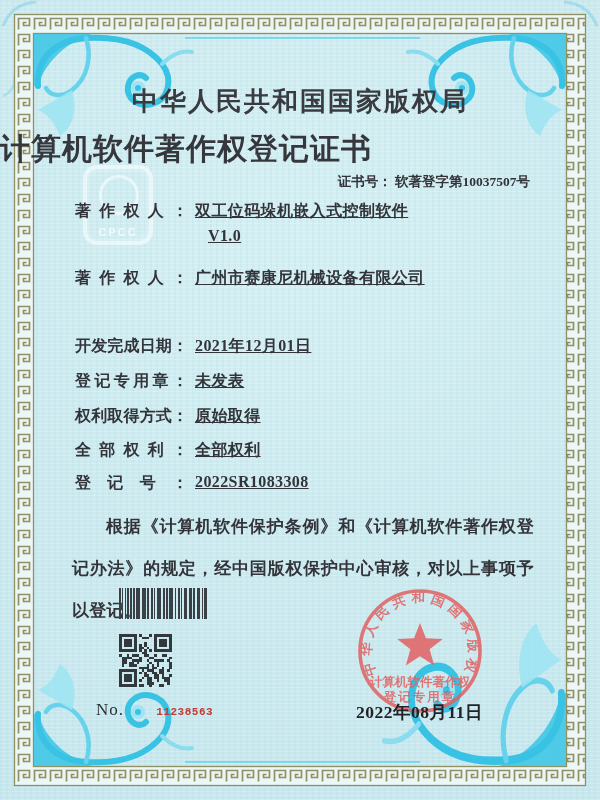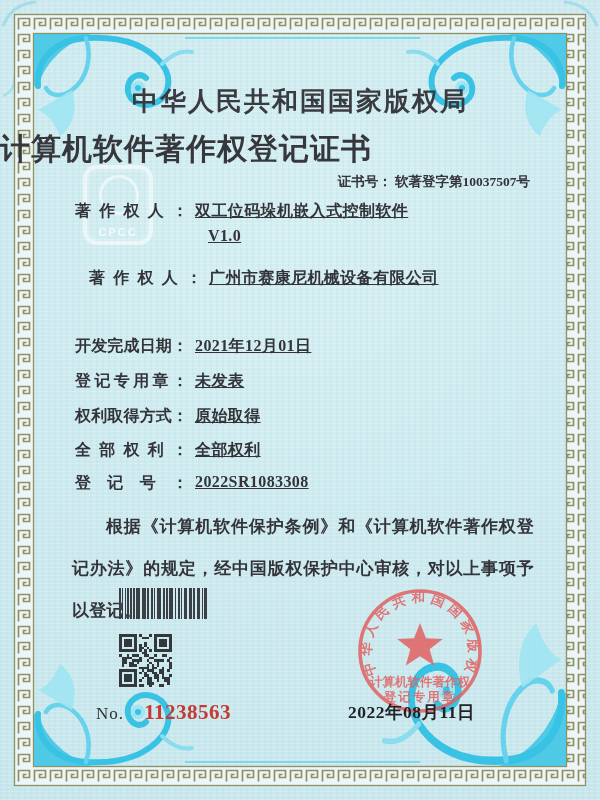--- a/index.html
+++ b/index.html
@@ -44,21 +44,21 @@
 
   
   .frow { position: absolute; left: 75px; font-size: 16px; font-weight: 700; white-space: nowrap; }
   .flabel {
     display: inline-block; width: 113px;
     text-align: justify; text-align-last: justify;
     vertical-align: top;
   }
   .fvalue { display: inline-block; margin-left: 3px; vertical-align: top; letter-spacing: 0.4px; text-decoration: underline; }
   .fr0 { top: 201px; } .fr0b { top: 227px; left: 191px; margin-left: 14px; }
-  .fr1 { top: 268px; margin-left: 14px; }
+  .fr1 { top: 268px; }
   .fr2 { top: 336px; }
   .fr3 { top: 371px; }
   .fr4 { top: 406px; }
   .fr5 { top: 440px; }
   .fr6 { top: 473px; }
 
   
   .statement {
     left: 72px; top: 506px; width: 462px;
     font-size: 17px; font-weight: 700;
@@ -90,25 +90,25 @@
   }
 
   
   .barcode { left: 119px; top: 588px; }
   .qr      { left: 119px; top: 634px; }
 
   
   .serial { left: 96px; top: 700px; font-size: 17px; font-weight: 400; color: #2f3033; }
   .serial .no-label { letter-spacing: 1px; }
   .serial .no-num {
-    font-family: Liberation Serif, serif;
-    font-size: 21px; font-weight: 700;
-    color: #c43a31; margin-left: 16px; letter-spacing: 0.5px;
-  }
-  .issue-date { left: 348px; top: 700px; font-size: 17.5px; font-weight: 700; color: #222327; letter-spacing: 0.5px; }
+    font-family: Liberation Mono, monospace;
+    font-size: 11px; font-weight: 700;
+    color: #c43a31; margin-left: 28px; letter-spacing: 0.5px;
+  }
+  .issue-date { left: 356px; top: 700px; font-size: 17.5px; font-weight: 700; color: #222327; letter-spacing: 0.5px; }
 
   .seal-svg { left: 355px; top: 586px; }
 </style>
 </head>
 <body>
 
 <svg id="frame" width="600" height="800" viewBox="0 0 600 800">
   <defs>
     <pattern id="mk" width="16" height="16" patternUnits="userSpaceOnUse">
       <rect width="16" height="16" fill="#ecf6f6"></rect>

